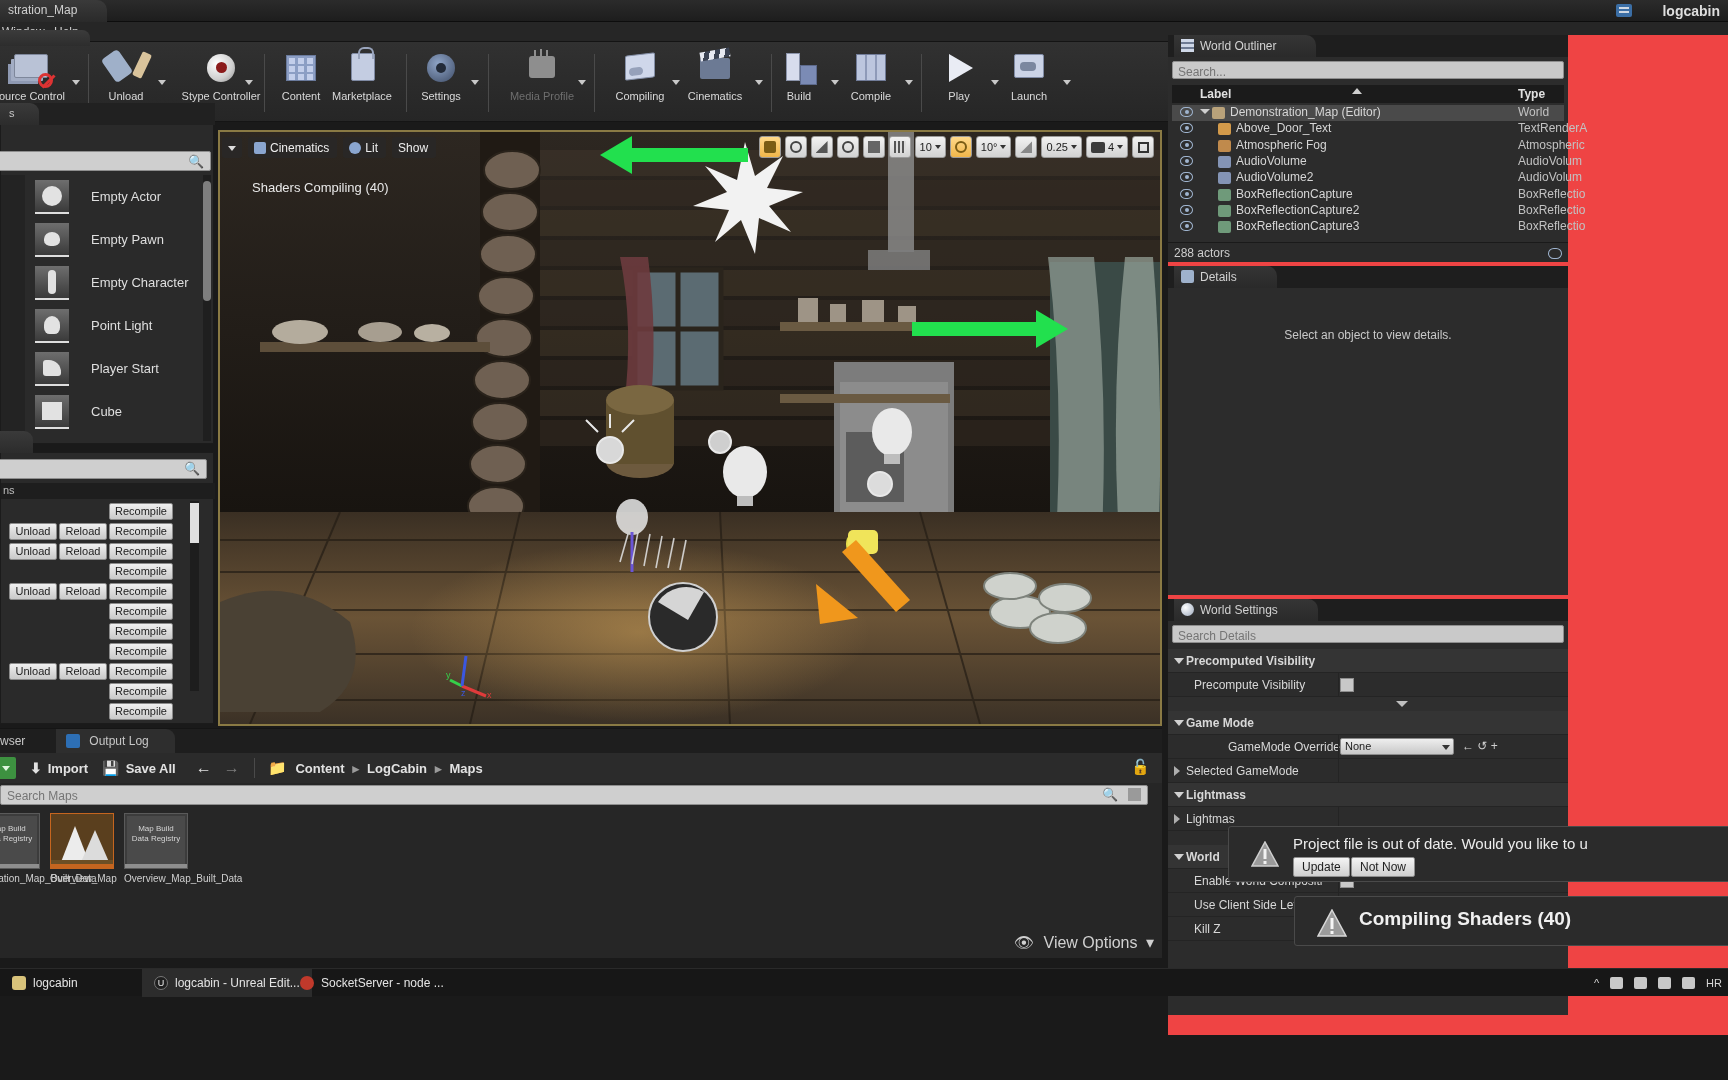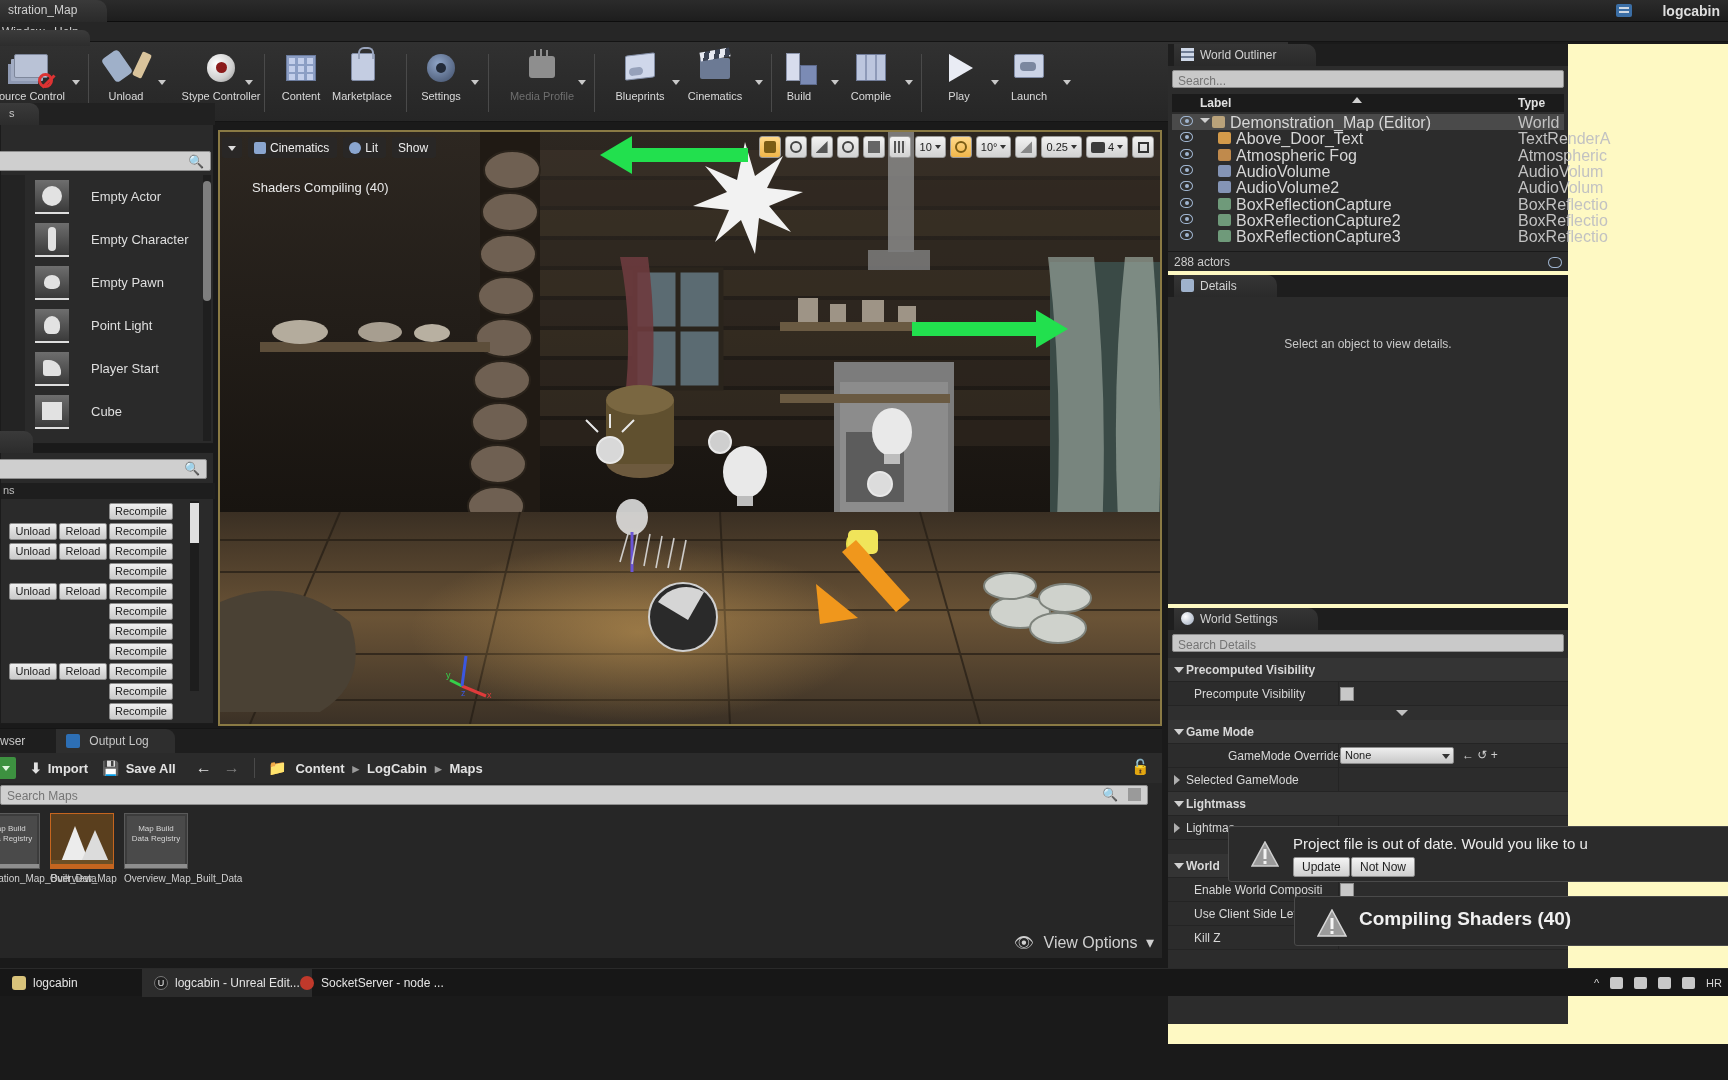--- a/index.html
+++ b/index.html
@@ -154,35 +154,35 @@
      border-right:4px solid transparent;border-top:5px solid #dff5df;}
   .cb-search { position:absolute; left:0; top:56px; width:1148px; height:20px; background:#cfcfcf;
      border:1px solid #8e8e8e; border-radius:2px; }
   .cb-assets { position:absolute; left:0; top:84px; height:120px; display:flex; gap:10px; padding-left:0;}
   .asset { width:64px; text-align:center; }
   .asset .thumb { width:64px; height:56px; background:#3c3c3c; border:1px solid #5a5a5a; position:relative; overflow:hidden;}
   .asset .cap { margin-top:4px; font-size:10px; color:#cfcfcf; line-height:12px; }
   .cb-viewopt{position:absolute; right:8px; bottom:6px; font-size:16px; color:#d0d0d0;}
 
   
-  .rightcol { position:absolute; left:1168px; top:44px; width:560px; height:1000px; background:#fef9c3;text-decoration:underline;}
+  .rightcol { position:absolute; left:1168px; top:35px; width:560px; height:1000px; background:#ef4444;text-decoration:underline;}
   .panel-tabrow { height:22px; background:#1e1e1e; position:relative;}
   .panel-tab { position:absolute; left:6px; top:0; height:22px; padding:4px 40px 0 26px; font-size:12px;
      color:#d2d2d2; background:linear-gradient(#353535,#2a2a2a); border-radius:0 10px 0 0;}
   .panel-tab .ti{position:absolute; left:7px; top:4px; width:13px; height:13px;}
   .outliner { position:absolute; left:0; top:0; width:400px; height:227px; background:#2c2c2c;}
   .ol-search { position:absolute; left:4px; top:26px; width:392px; height:18px; background:#c9c9c9;
      border:1px solid #8e8e8e; border-radius:2px;}
   .ol-hdr { position:absolute; left:4px; top:50px; width:392px; height:18px; background:#1b1b1b;
      font-size:12px; font-weight:bold; color:#e0e0e0;}
   .ol-hdr .lh{position:absolute;left:28px;top:2px;}
   .ol-hdr .th{position:absolute;left:346px;top:2px;}
   .ol-hdr .sorttri{position:absolute;left:180px;top:3px;border-left:5px solid transparent;
      border-right:5px solid transparent;border-bottom:6px solid #cfcfcf;}
-  .ol-row { position:absolute; left:4px; width:392px; height:16.3px; font-size:16px; color:#d6d6d6;}
+  .ol-row { position:absolute; left:4px; width:392px; height:16.3px; font-size:12px; color:#d6d6d6;}
   .ol-row.sel { background:#4a4a4a;}
   .ol-row .eye { position:absolute; left:8px; top:2px; width:13px; height:10px;
      border:1.5px solid #9fb4cf; border-radius:50%/60%;}
   .ol-row .eye:after{content:"";position:absolute;left:3.5px;top:2px;width:4px;height:4px;border-radius:50%;background:#9fb4cf;}
   .ol-row .ic { position:absolute; left:44px; top:2px; width:13px; height:12px; border-radius:2px;}
   .ol-row .nm { position:absolute; left:62px; top:0px; }
   .ol-row .ty { position:absolute; left:346px; top:0px; color:#c2c2c2;}
   .ol-row .tri{position:absolute;left:28px;top:4px;border-left:5px solid transparent;
      border-right:5px solid transparent;border-top:5px solid #cfcfcf;}
   .ol-footer { position:absolute; left:0; top:207px; width:400px; height:20px; background:#2a2a2a;
@@ -314,21 +314,21 @@
         </div>
       <div class="lbl">Media Profile</div>
     </div>
     <div class="tbcaret" style="left:578px"></div>
     <div class="tbsep" style="left:594px"></div>
 
     <div class="tbitem" style="left:602px">
       <div class="ico">
           <div class="ic-bp"></div>
         </div>
-      <div class="lbl">Blueprints</div>
+      <div class="lbl">Compiling</div>
     </div>
     <div class="tbcaret" style="left:672px"></div>
 
     <div class="tbitem" style="left:677px">
       <div class="ico">
           <div class="ic-clap"></div>
         </div>
       <div class="lbl">Cinematics</div>
     </div>
     <div class="tbcaret" style="left:755px"></div>
@@ -383,29 +383,29 @@
     </div>
     <div class="lp-list">
       <div class="lp-row">
         <div class="th">
             <div class="g" style="width:20px;height:20px;border-radius:50%"></div>
           </div>
         <div class="nm">Empty Actor</div>
       </div>
       <div class="lp-row">
         <div class="th">
-            <div class="g" style="width:8px;height:24px;border-radius:4px"></div>
-          </div>
-        <div class="nm">Empty Character</div>
+            <div class="g" style="width:16px;height:14px;border-radius:50% 50% 40% 40%"></div>
+          </div>
+        <div class="nm">Empty Pawn</div>
       </div>
       <div class="lp-row">
         <div class="th">
-            <div class="g" style="width:16px;height:14px;border-radius:50% 50% 40% 40%"></div>
-          </div>
-        <div class="nm">Empty Pawn</div>
+            <div class="g" style="width:8px;height:24px;border-radius:4px"></div>
+          </div>
+        <div class="nm">Empty Character</div>
       </div>
       <div class="lp-row">
         <div class="th">
             <div class="g" style="width:16px;height:18px;border-radius:50% 50% 35% 35%"></div>
           </div>
         <div class="nm">Point Light</div>
       </div>
       <div class="lp-row">
         <div class="th">
             <div class="g" style="width:18px;height:16px;border-radius:3px 12px 3px 3px"></div>

